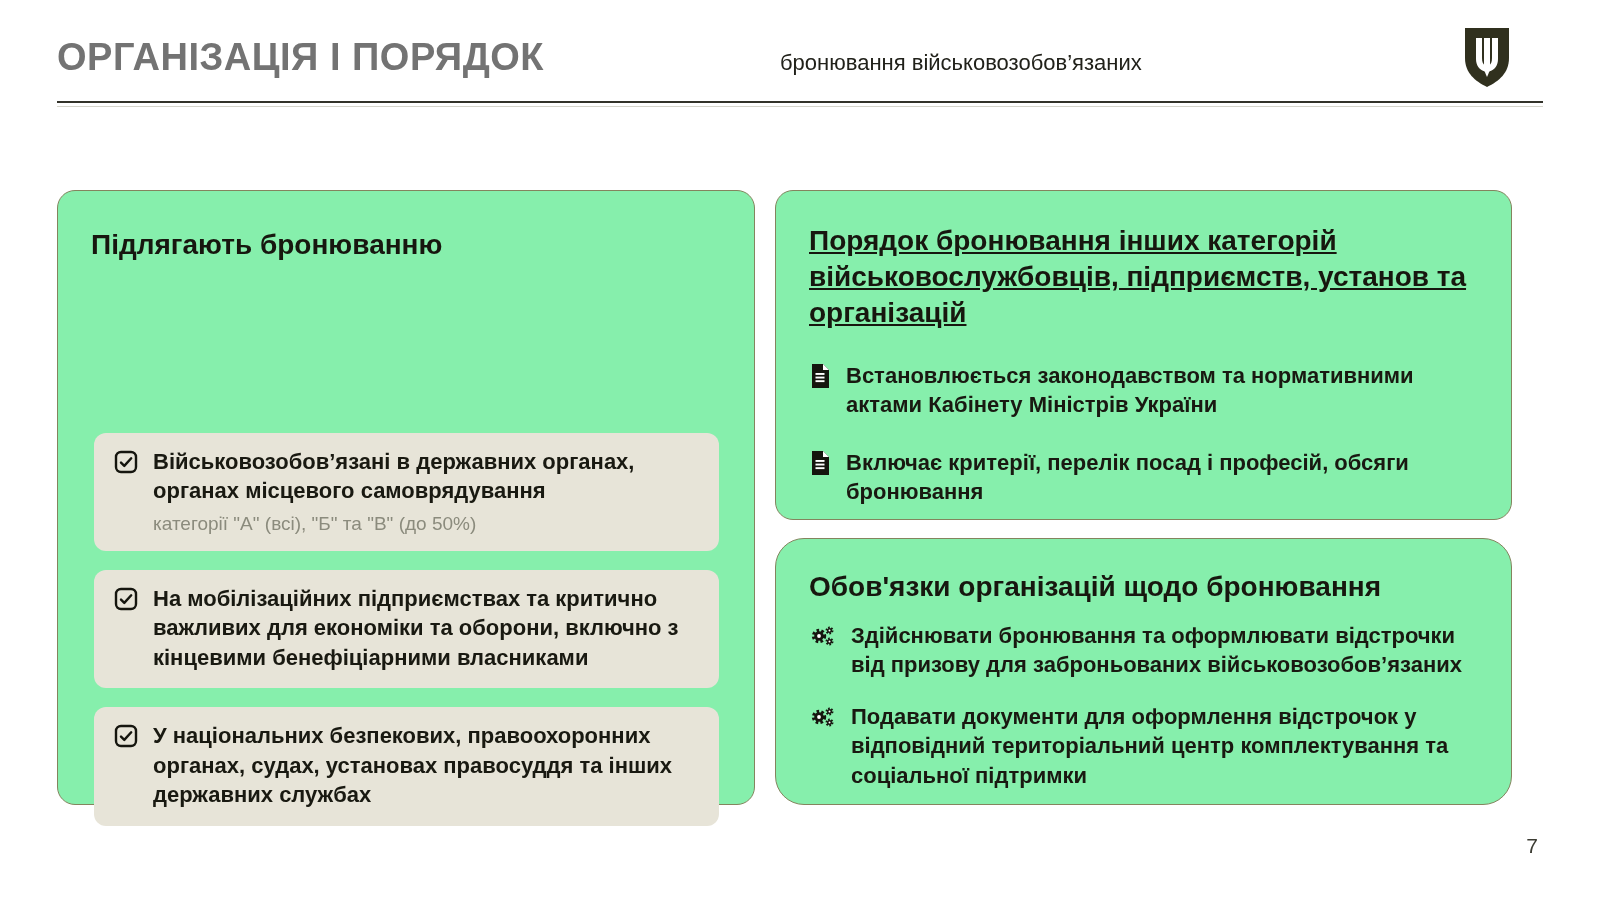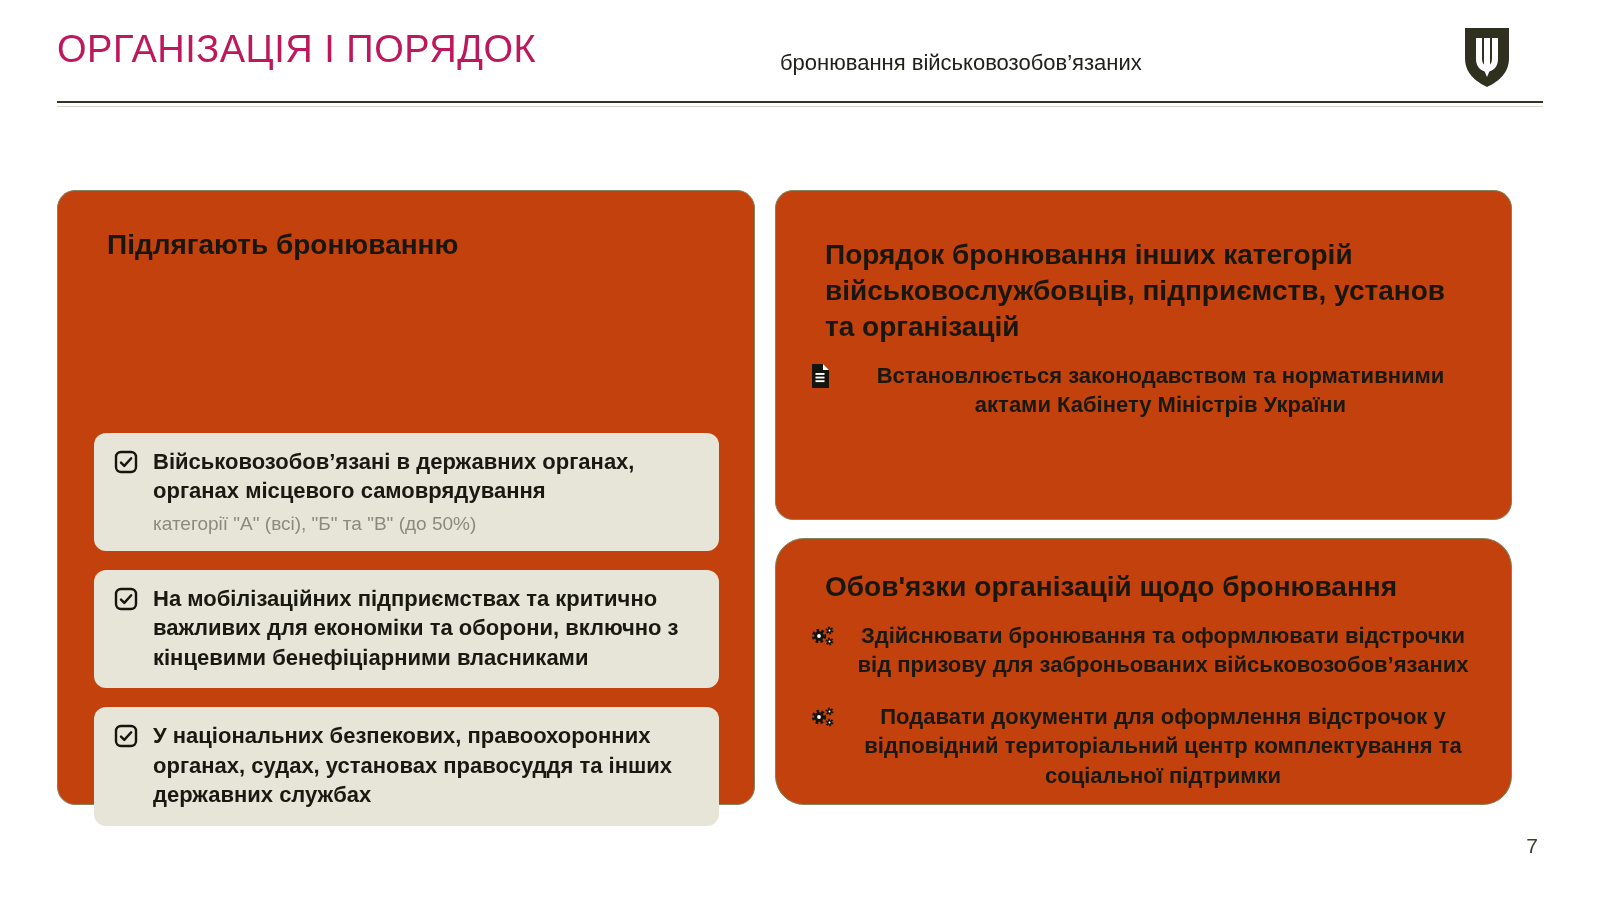--- a/index.html
+++ b/index.html
@@ -8,76 +8,75 @@
     font-family: "Liberation Sans", "DejaVu Sans", sans-serif;
     background: #ffffff;
     color: #1b1b13;
     position: relative;
     overflow: hidden;
   }
   .slide { position: absolute; inset: 0; }
 
   
   .page-title {
-    position: absolute; left: 57px; top: 28px;
-    font-size: 38px; font-weight: 400; letter-spacing: 0.5px;
-    color: #be185d;
+    position: absolute; left: 57px; top: 36px;
+    font-size: 38px; font-weight: 700; letter-spacing: 0.5px;
+    color: #737373;
   }
   .subtitle {
     position: absolute; left: 780px; top: 50px;
     font-size: 22px; font-weight: 400; color: #21211a;
   }
   .logo { position: absolute; left: 1462px; top: 26px; width: 50px; height: 64px; }
   .rule-dark {
     position: absolute; left: 57px; top: 101px; width: 1486px; height: 2px;
     background: #32322a;
   }
   .rule-light {
     position: absolute; left: 57px; top: 106px; width: 1486px; height: 1px;
     background: #d4d4cb;
   }
 
   
   .card {
     position: absolute;
-    background: #c2410c;
+    background: #86efac;
     border: 1.5px solid #84845e;
     border-radius: 18px;
-    padding-left: 16px;
   }
   .card-left  { left: 57px;  top: 190px; width: 698px; height: 615px; }
   .card-rt    { left: 775px; top: 190px; width: 737px; height: 330px; }
   .card-rb    { left: 775px; top: 538px; width: 737px; height: 267px; border-radius: 29px; }
 
   .card h2 {
     font-size: 28px; font-weight: 700; line-height: 1.28; color: #17170f;
   }
   .card-left h2 { margin: 36px 35px 0 33px; }
-  .card-rt  h2 { margin: 46px 42px 0 33px; }
+  .card-rt  h2 { margin: 32px 42px 0 33px; text-decoration: underline; }
   .card-rb  h2 { margin: 30px 42px 0 33px; }
 
   
   .left-items {
     position: absolute; left: 36px; right: 35px; top: 242px;
     display: flex; flex-direction: column; gap: 19px;
   }
   .check-item {
     background: #e7e4d8;
     border-radius: 12px;
     padding: 14px 20px 16px 20px;
     display: flex; gap: 15px; align-items: flex-start;
   }
   .check-item .icon { flex: 0 0 auto; margin-top: 3px; }
   .item-text { font-size: 22px; font-weight: 600; line-height: 1.34; color: #191911; }
   .item-note { font-size: 19px; font-weight: 400; color: #8b8b7d; margin-top: 7px; }
 
   
   .plain-items {
     position: absolute; left: 33px; right: 36px;
-    display: flex; flex-direction: column; text-align: center;
+    display: flex; flex-direction: column;
   }
   .card-rt .plain-items { top: 170px; gap: 28px; }
   .card-rb .plain-items { top: 82px;  gap: 22px; }
   .plain-item { display: flex; gap: 15px; align-items: flex-start; }
   .plain-item .icon { flex: 0 0 auto; margin-top: 2px; }
 
   .page-number {
     position: absolute; right: 62px; top: 834px;
     font-size: 21px; color: #3c3c33;
   }
@@ -150,20 +149,32 @@
             <path d="M3 1 h11 l6 6 v18 H3 z" fill="#15150e"></path>
             <path d="M14 1 l6 6 h-6 z" fill="#ffffff"></path>
             <rect x="6.5" y="10" width="9" height="1.9" fill="#ffffff"></rect>
             <rect x="6.5" y="13.6" width="9" height="1.9" fill="#ffffff"></rect>
             <rect x="6.5" y="17.2" width="9" height="1.9" fill="#ffffff"></rect>
           </svg>
         </span>
         <div class="item-text">Встановлюється законодавством та нормативними актами Кабінету Міністрів України</div>
       </div>
 
+      <div class="plain-item">
+        <span class="icon">
+          <svg width="22" height="26" viewBox="0 0 22 26">
+            <path d="M3 1 h11 l6 6 v18 H3 z" fill="#15150e"></path>
+            <path d="M14 1 l6 6 h-6 z" fill="#ffffff"></path>
+            <rect x="6.5" y="10" width="9" height="1.9" fill="#ffffff"></rect>
+            <rect x="6.5" y="13.6" width="9" height="1.9" fill="#ffffff"></rect>
+            <rect x="6.5" y="17.2" width="9" height="1.9" fill="#ffffff"></rect>
+          </svg>
+        </span>
+        <div class="item-text">Включає критерії, перелік посад і професій, обсяги бронювання</div>
+      </div>
 
     </div>
   </section>
 
   <section class="card card-rb">
     <h2>Обов'язки організацій щодо бронювання</h2>
     <div class="plain-items">
 
       <div class="plain-item">
         <span class="icon">

